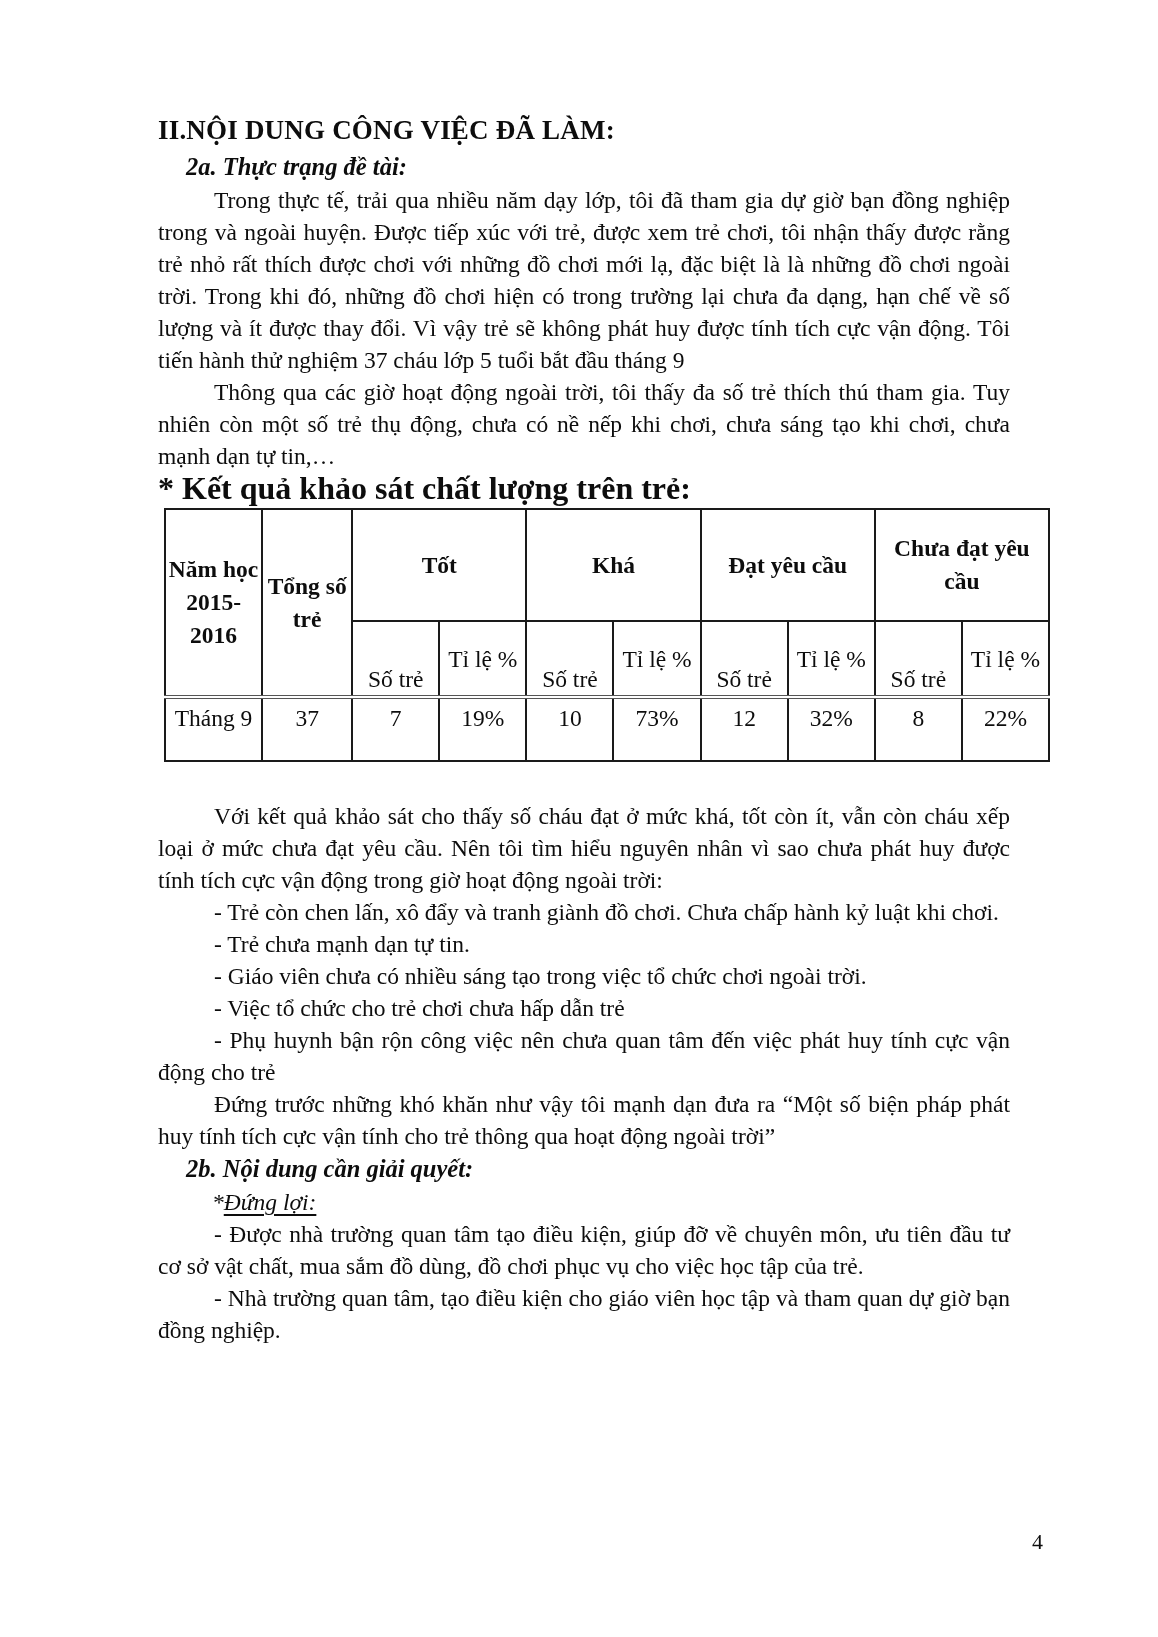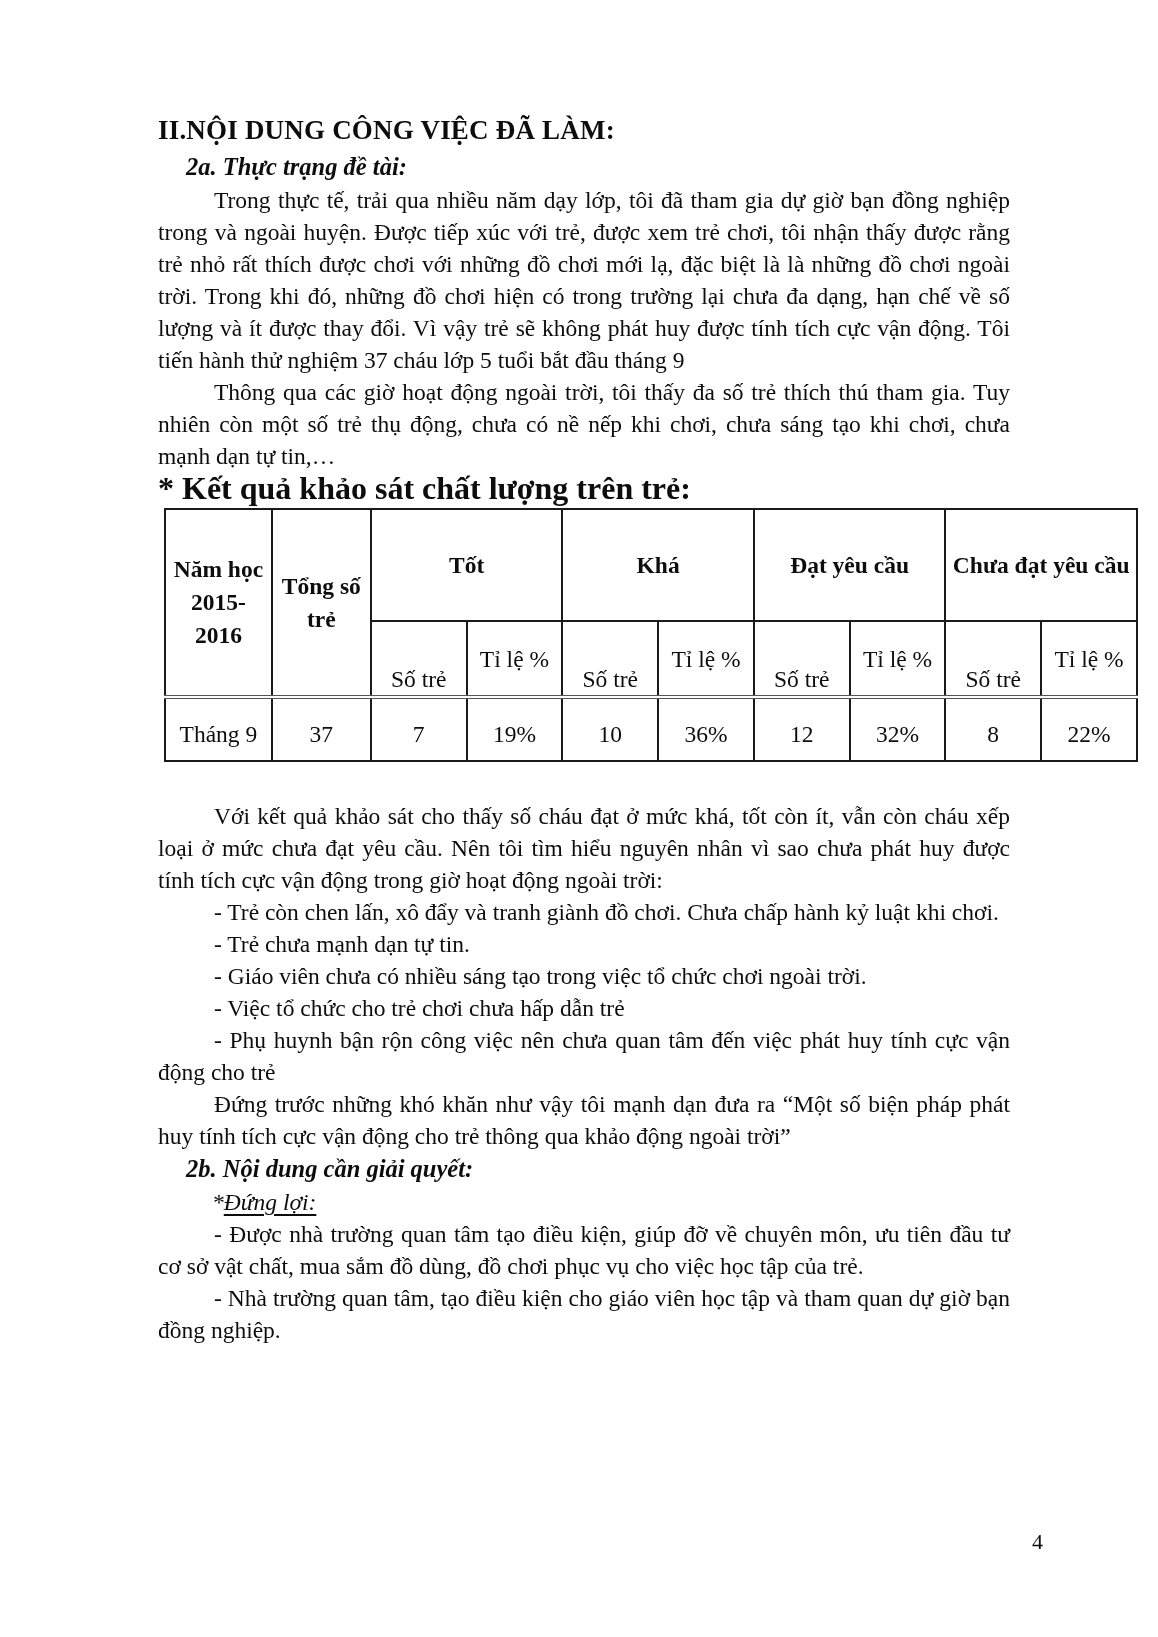--- a/index.html
+++ b/index.html
@@ -37,36 +37,36 @@
   }
   p.survey-h {
     margin: 0;
     font-size: 32px; font-weight: bold;
     line-height: 33px;
   }
   table.survey {
     margin: 3px 0 0 6px;
     border-collapse: collapse;
     table-layout: fixed;
-    width: 974px;
+    width: 886px;
     font-size: 23.5px;
   }
   table.survey td {
     border: 2px solid #1a1a1a;
     text-align: center;
     padding: 0 2px;
     overflow: hidden;
   }
   tr.r1 { height: 112px; }
   tr.r2 { height: 76px; font-family: Liberation Serif, serif; }
   tr.r3 { height: 64px; }
   td.hdr { font-weight: bold; vertical-align: middle; line-height: 33px; }
   td.sub-count { vertical-align: bottom; padding-bottom: 6px; line-height: 31px; }
   td.sub-pct   { vertical-align: middle; line-height: 36px; }
-  tr.r3 td { vertical-align: top; padding-top: 19px; line-height: 33px; border-top: 4px double #555; }
+  tr.r3 td { vertical-align: top; padding-top: 3px; line-height: 33px; border-top: 4px double #555; }
   p.after-table { margin-top: 38px; }
   .hbasis {
     margin: 0; padding-left: 36px;
     font-size: 24px; font-weight: bold;
     line-height: 32px;
   }
   .hadv {
     margin: 0; padding-left: 54px;
     font-size: 23.5px; font-style: italic;
     line-height: 32px;
@@ -125,38 +125,38 @@
         <td class="sub-pct">Tỉ lệ %</td>
         <td class="sub-count">Số trẻ</td>
         <td class="sub-pct">Tỉ lệ %</td>
       </tr>
       <tr class="r3">
         <td>Tháng 9</td>
         <td>37</td>
         <td>7</td>
         <td>19%</td>
         <td>10</td>
-        <td>36%</td>
+        <td>73%</td>
         <td>12</td>
         <td>32%</td>
         <td>8</td>
         <td>22%</td>
       </tr>
     </tbody>
   </table>
 
   <p class="body after-table">Với kết quả khảo sát cho thấy số cháu đạt ở mức khá, tốt còn ít, vẫn còn cháu xếp loại ở mức chưa đạt yêu cầu. Nên tôi tìm hiểu nguyên nhân vì sao chưa phát huy được tính tích cực vận động trong giờ hoạt động ngoài trời:</p>
 
   <p class="body">- Trẻ còn chen lấn, xô đẩy và tranh giành đồ chơi. Chưa chấp hành kỷ luật khi chơi.</p>
   <p class="body">- Trẻ chưa mạnh dạn tự tin.</p>
   <p class="body">- Giáo viên chưa có nhiều sáng tạo trong việc tổ chức chơi ngoài trời.</p>
   <p class="body">- Việc tổ chức cho trẻ chơi chưa hấp dẫn trẻ</p>
   <p class="body">- Phụ huynh bận rộn công việc nên chưa quan tâm đến việc phát huy tính cực vận động cho trẻ</p>
 
-  <p class="body">Đứng trước những khó khăn như vậy tôi mạnh dạn đưa ra “Một số biện pháp phát huy tính tích cực vận động cho trẻ thông qua khảo động ngoài trời”</p>
+  <p class="body">Đứng trước những khó khăn như vậy tôi mạnh dạn đưa ra “Một số biện pháp phát huy tính tích cực vận tính cho trẻ thông qua hoạt động ngoài trời”</p>
 
   <p class="h2b">2b. Nội dung cần giải quyết:</p>
 
 
   <p class="hadv"><span>*</span><span class="u">Đứng lợi:</span></p>
 
   <p class="body">- Được nhà trường quan tâm tạo điều kiện, giúp đỡ về chuyên môn, ưu tiên đầu tư cơ sở vật chất, mua sắm đồ dùng, đồ chơi phục vụ cho việc học tập của trẻ.</p>
   <p class="body">- Nhà trường quan tâm, tạo điều kiện cho giáo viên học tập và tham quan dự giờ bạn đồng nghiệp.</p>
 
 </div>

